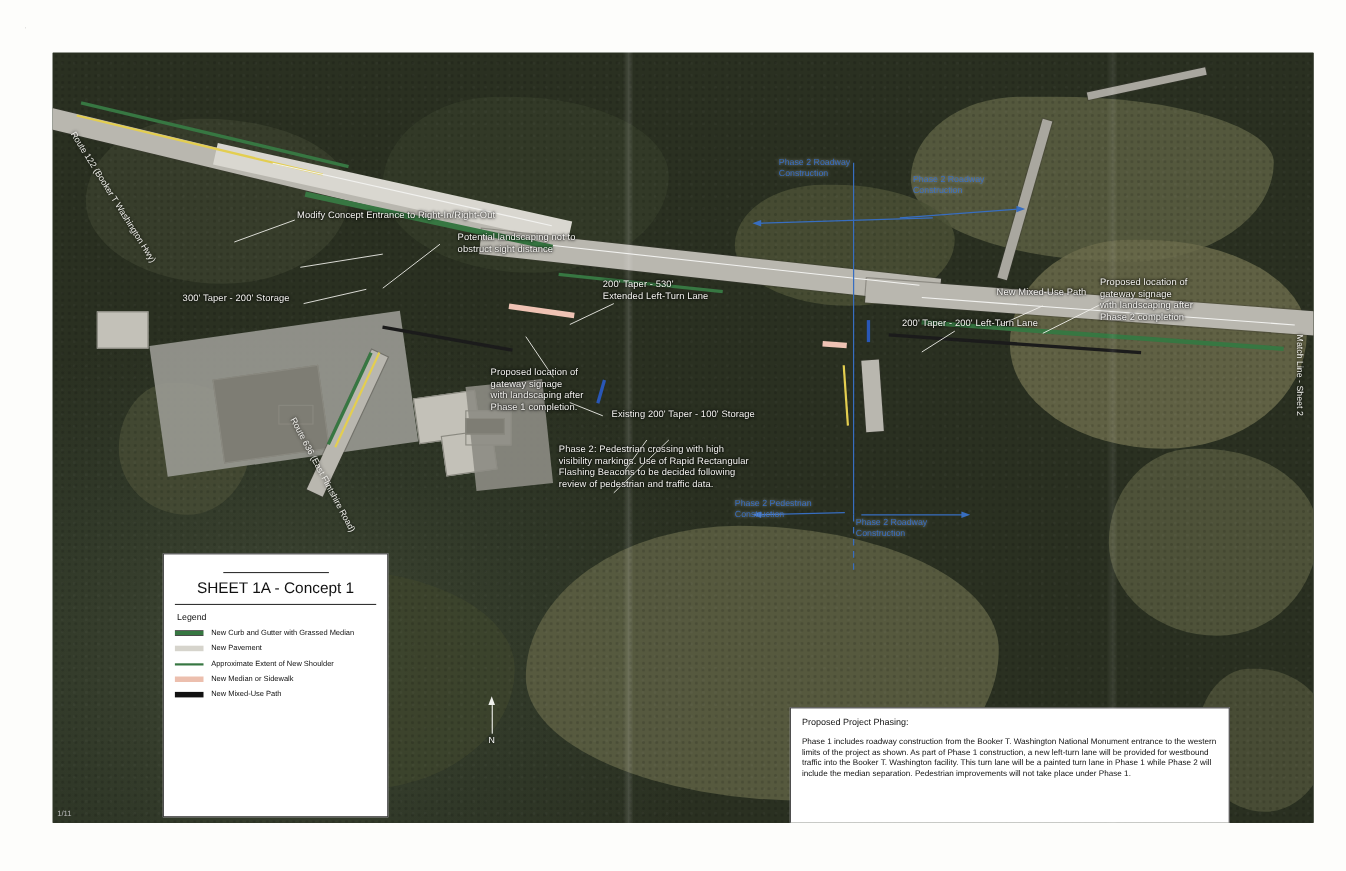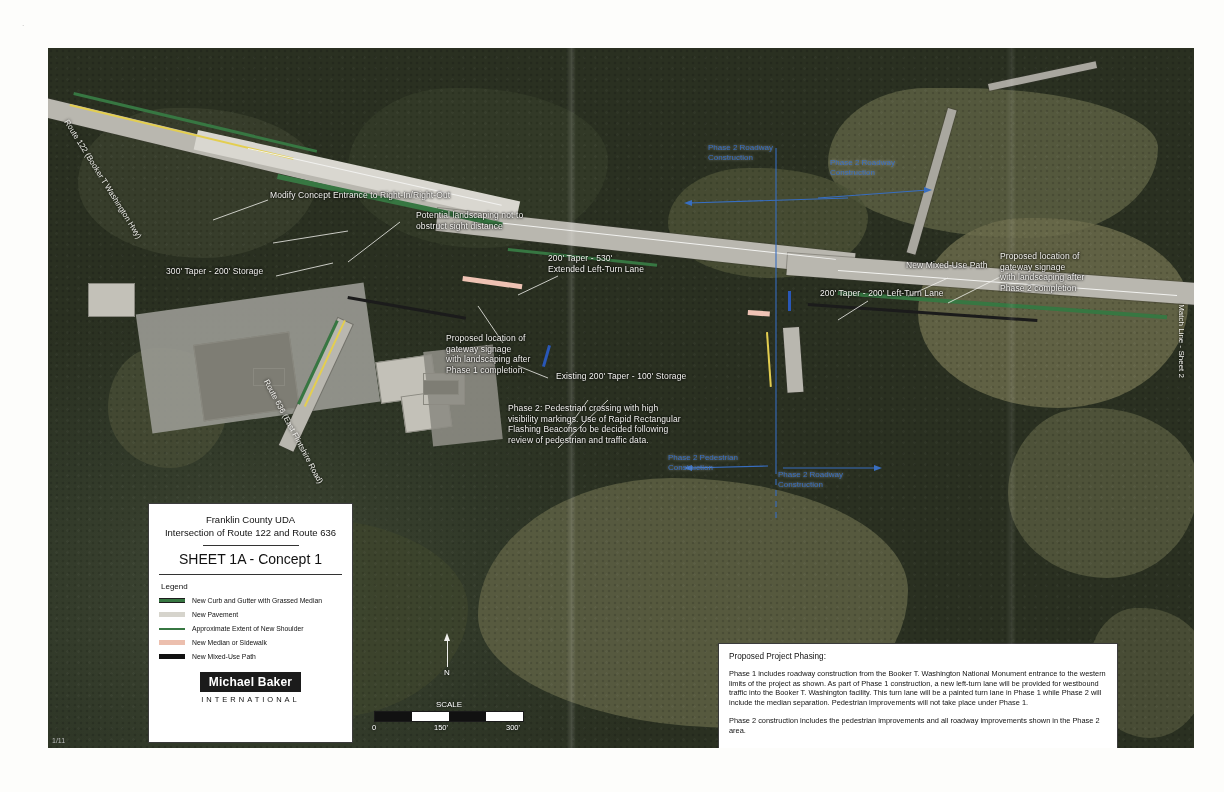--- a/index.html
+++ b/index.html
@@ -326,42 +326,24 @@
 Construction</div>
     <div class="phase-lbl" style="left:730px; top:422px;">Phase 2 Roadway
 Construction</div>
 
     <div id="northarrow">
       <div class="head"></div>
       <div class="stem"></div>
       <div class="n">N</div>
     </div>
 
-    <div id="scale">
-      <div class="caption">SCALE</div>
-      <div class="bar">
-        <div class="seg b"></div>
-        <div class="seg w"></div>
-        <div class="seg b"></div>
-        <div class="seg w"></div>
-      </div>
-      <div class="ticks">
-        <span style="left:-2px;">0</span>
-        <span style="left:60px;">150'</span>
-        <span style="left:132px;">300'</span>
-      </div>
-    </div>
 
     <div id="matchline">Match Line - Sheet 2</div>
 
     <div id="titleblock">
-      <div class="t1">
-        <span>Franklin County UDA</span><br>
-        <span>Intersection of Route 122 and Route 636</span>
-      </div>
       <hr class="short">
       <div class="t2">SHEET 1A - Concept 1</div>
       <hr class="long">
 
       <div class="legend-title">Legend</div>
 
       <div class="legend-row">
         <div class="legend-sw sw-curb"></div>
         <div class="legend-txt">New Curb and Gutter with Grassed Median</div>
       </div>
@@ -375,30 +357,25 @@
       </div>
       <div class="legend-row">
         <div class="legend-sw sw-median"></div>
         <div class="legend-txt">New Median or Sidewalk</div>
       </div>
       <div class="legend-row">
         <div class="legend-sw sw-path"></div>
         <div class="legend-txt">New Mixed-Use Path</div>
       </div>
 
-      <div id="logo">
-        <div class="lg1">Michael Baker</div>
-        <div class="lg2">INTERNATIONAL</div>
-      </div>
     </div>
 
     <div id="phasebox">
       <h4>Proposed Project Phasing:</h4>
       <p>Phase 1 includes roadway construction from the Booker T. Washington National Monument entrance to the western limits of the project as shown. As part of Phase 1 construction, a new left-turn lane will be provided for westbound traffic into the Booker T. Washington facility. This turn lane will be a painted turn lane in Phase 1 while Phase 2 will include the median separation. Pedestrian improvements will not take place under Phase 1.</p>
-      <p>Phase 2 construction includes the pedestrian improvements and all roadway improvements shown in the Phase 2 area.</p>
     </div>
 
     <div class="scanmark" style="left:4px; bottom:4px;">1/11</div>
   </div>
 
   <div class="seam" style="left:566px;"></div>
   <div class="seam" style="left:1006px; opacity:.6;"></div>
 </div>
 
 </body></html>

